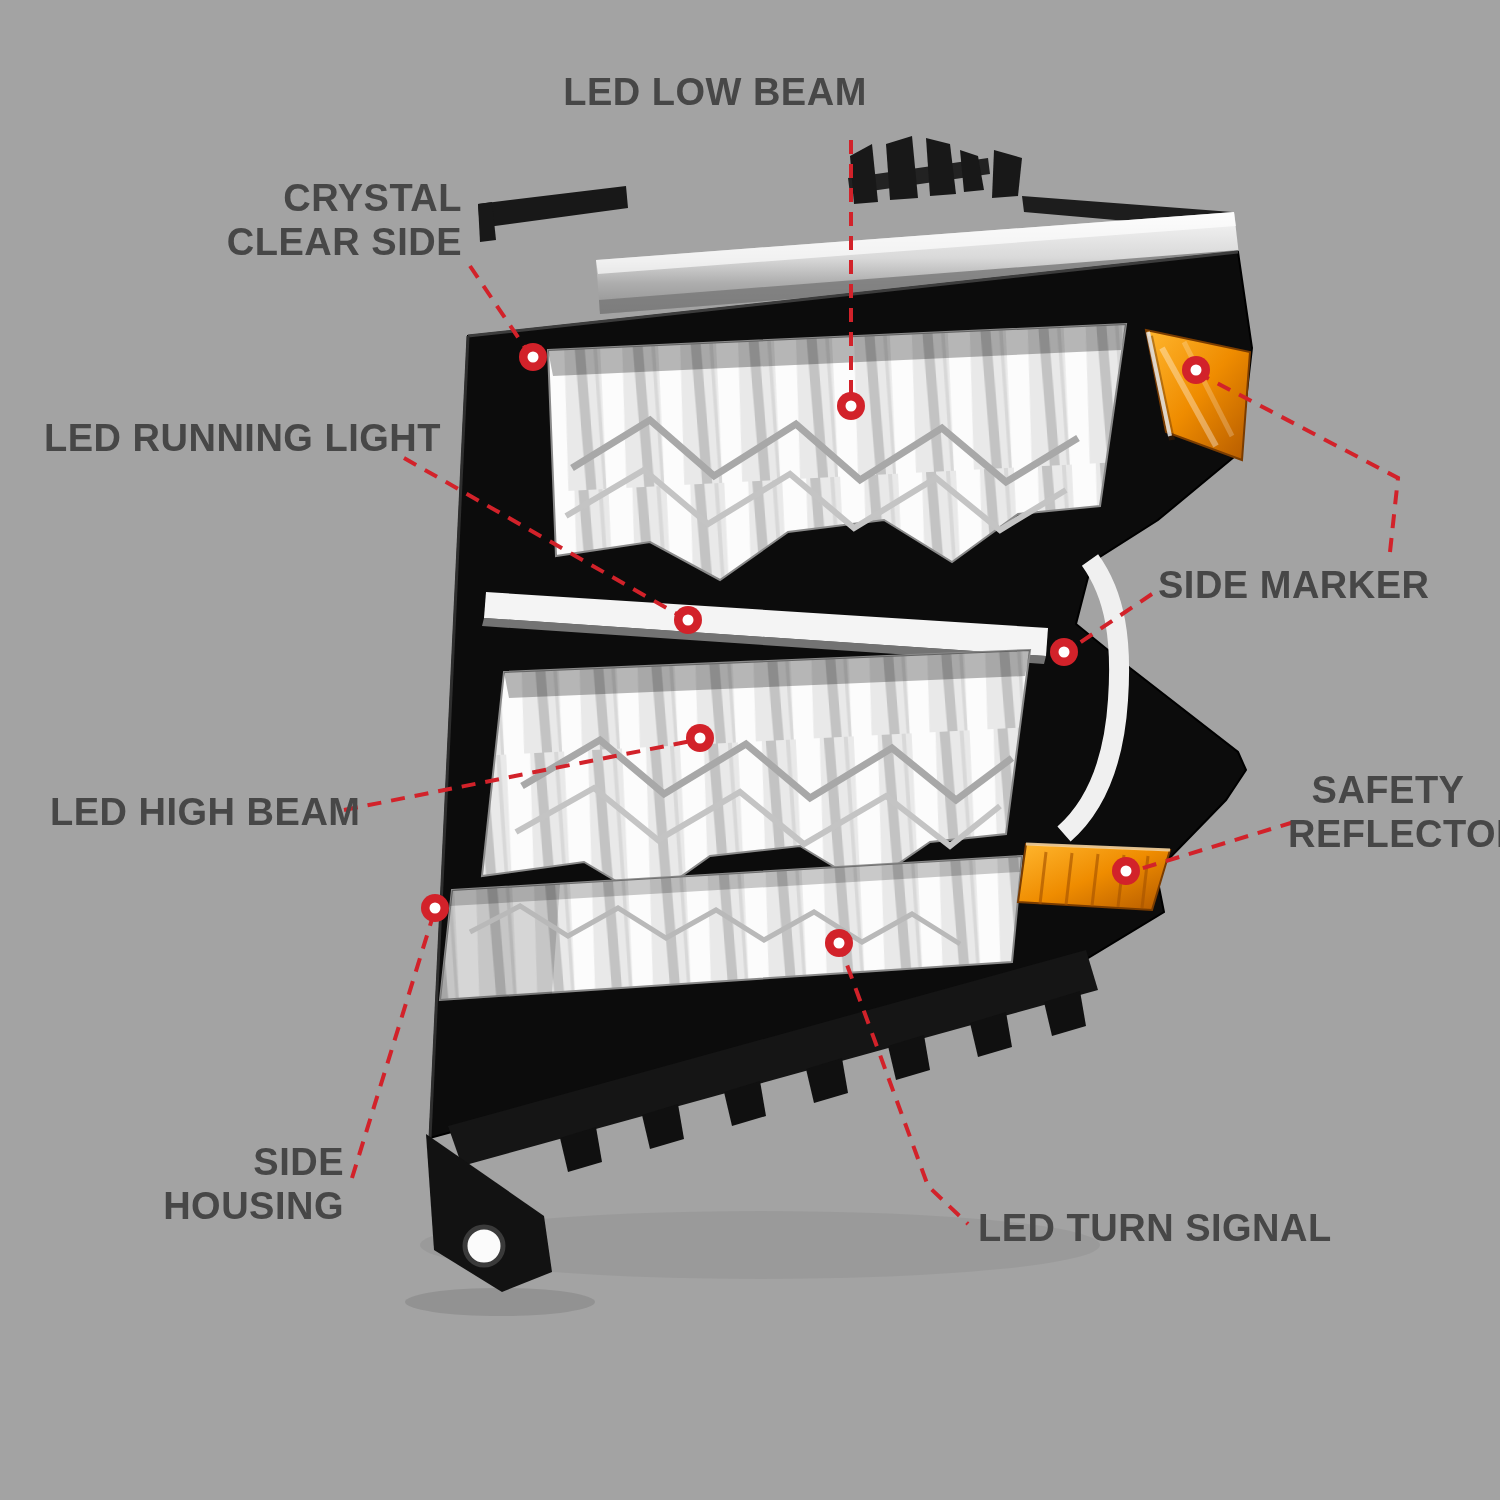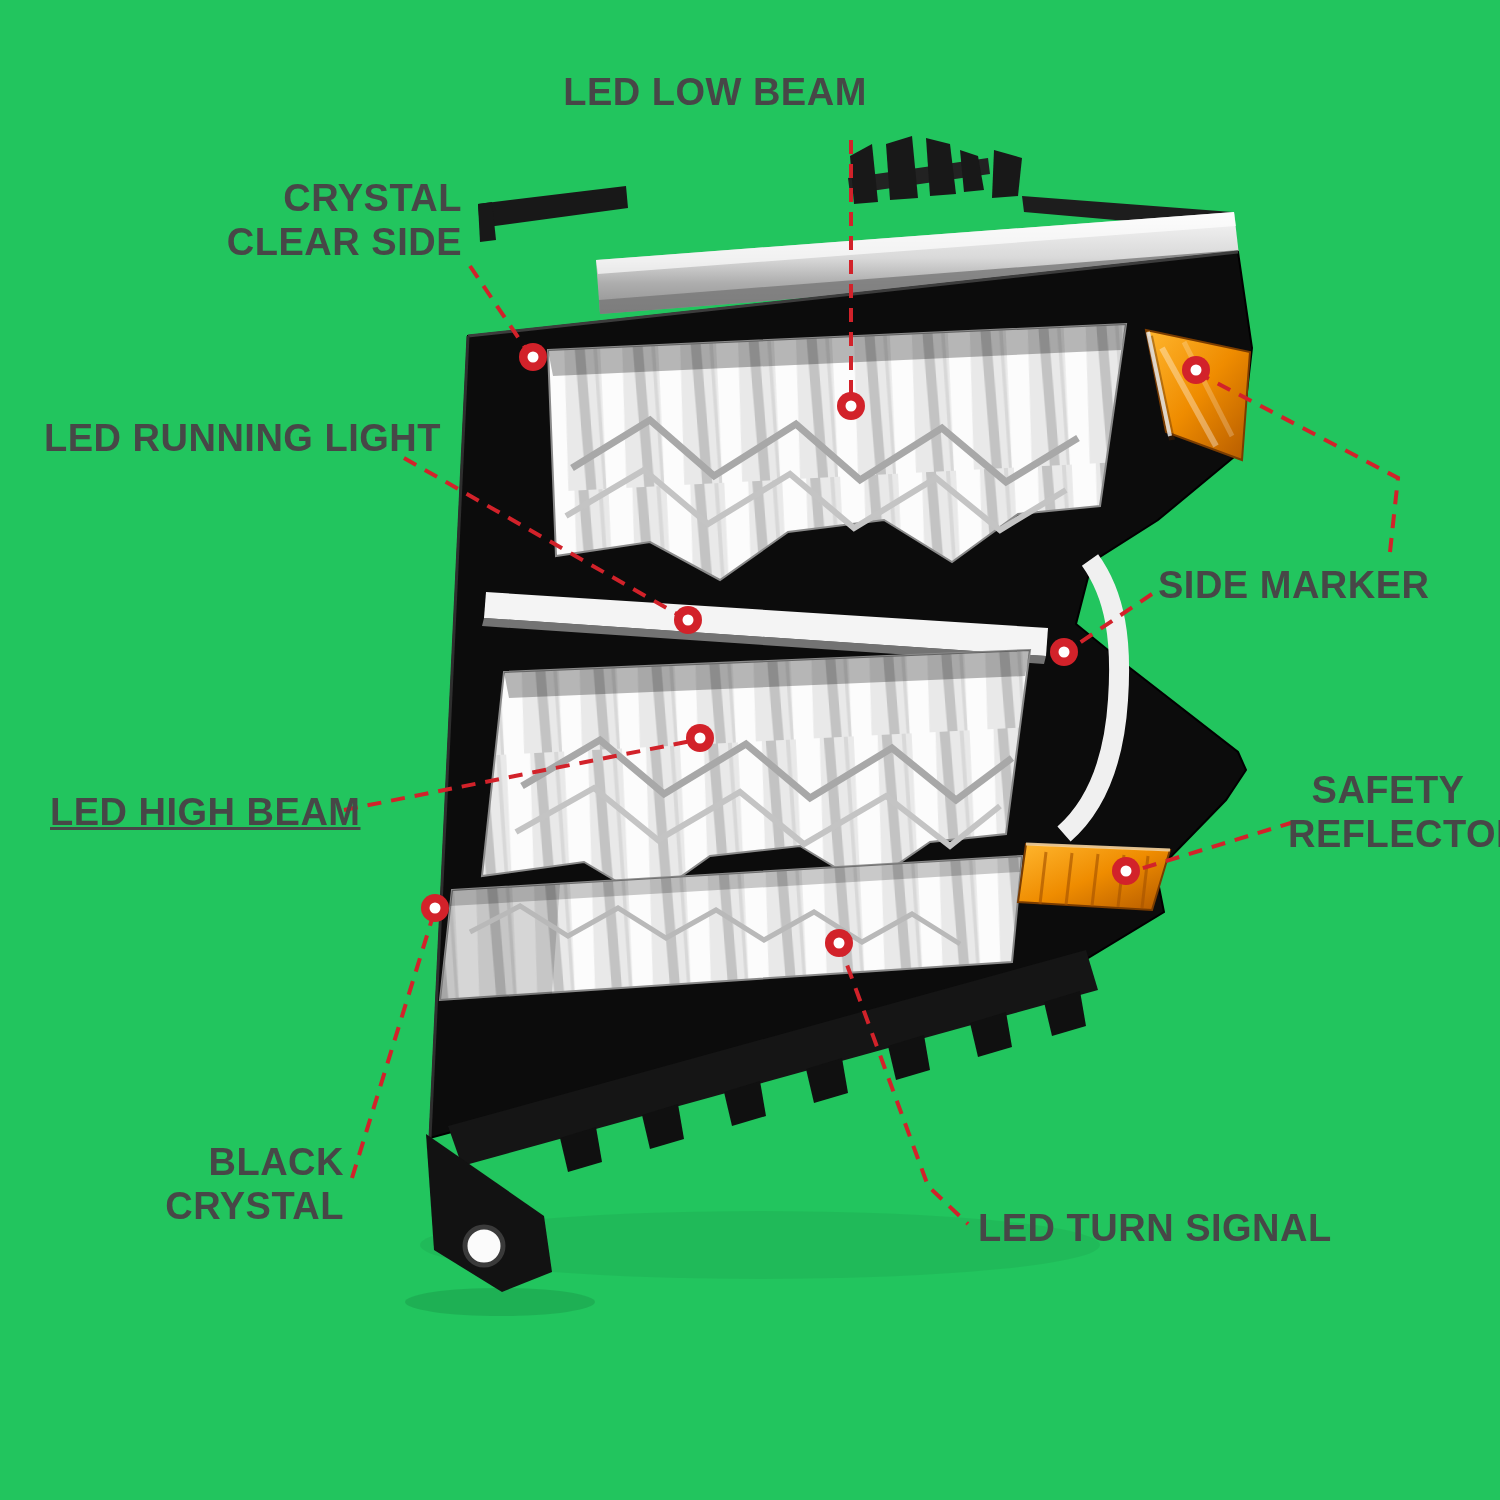--- a/index.html
+++ b/index.html
@@ -1,27 +1,27 @@
 <!DOCTYPE html>
 <html style="--accent: #d2222a; --label-color: #474747;"><head>
 <meta charset="utf-8">
 <style>
   html,body{margin:0;padding:0;background:#fff;}
-  .canvas{position:relative;width:1500px;height:1500px;background:#22c55e;overflow:hidden;
+  .canvas{position:relative;width:1500px;height:1500px;background:#a3a3a3;overflow:hidden;
           font-family:"Liberation Sans",sans-serif;}
   svg.art{position:absolute;left:0;top:0;width:1500px;height:1500px;}
   .dash{stroke:var(--accent,#d2222a);stroke-width:4;fill:none;stroke-dasharray:14 10;}
   .dot-outer{fill:var(--accent,#d2222a);}
   .dot-inner{fill:#ffffff;}
   .callout{position:absolute;color:var(--label-color,#474747);font-weight:700;
            font-size:38px;line-height:1.16;letter-spacing:.5px;}
   #c-low-beam{left:715px;top:70px;transform:translateX(-50%);white-space:nowrap;}
   #c-crystal{right:1038px;top:176px;width:240px;text-align:right;}
   #c-running{left:44px;top:416px;white-space:nowrap;}
-  #c-high-beam{left:50px;top:790px;white-space:nowrap;text-decoration:underline;}
+  #c-high-beam{left:50px;top:790px;white-space:nowrap;}
   #c-black-housing{right:1156px;top:1140px;width:220px;text-align:right;}
   #c-side-marker{left:1158px;top:556px;white-space:nowrap;margin-top:7px;}
   #c-safety{left:1288px;top:768px;width:200px;text-align:center;}
   #c-turn-signal{left:978px;top:1206px;white-space:nowrap;}
 </style>
 </head>
 <body>
 
 <div class="canvas">
 
@@ -182,18 +182,18 @@
           <circle class="dot-outer" cx="839" cy="943" r="14"></circle>
           <circle class="dot-inner" cx="839" cy="943" r="5.5"></circle>
         </g>
     </g>
   </svg>
 
   <div class="callout" id="c-low-beam">LED LOW BEAM</div>
   <div class="callout" id="c-crystal">CRYSTAL CLEAR SIDE</div>
   <div class="callout" id="c-running">LED RUNNING LIGHT</div>
   <div class="callout" id="c-high-beam">LED HIGH BEAM</div>
-  <div class="callout" id="c-black-housing">BLACK CRYSTAL</div>
+  <div class="callout" id="c-black-housing">SIDE HOUSING</div>
   <div class="callout" id="c-side-marker">SIDE MARKER</div>
   <div class="callout" id="c-safety">SAFETY REFLECTOR</div>
   <div class="callout" id="c-turn-signal">LED TURN SIGNAL</div>
 
 </div>
 
 </body></html>

